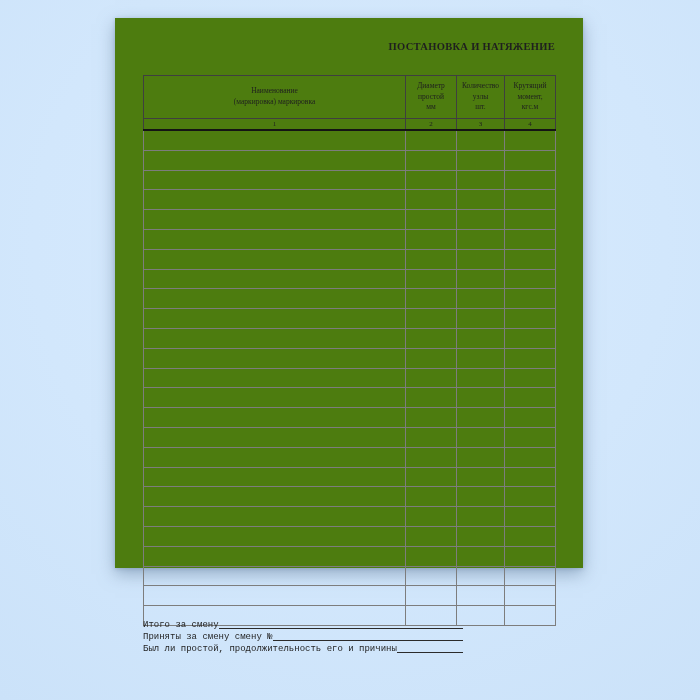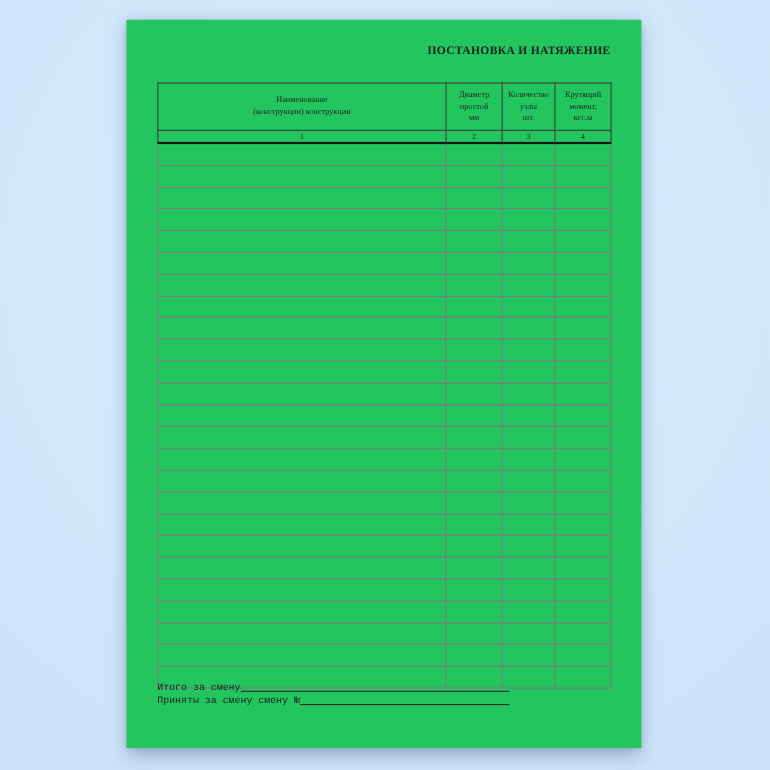--- a/index.html
+++ b/index.html
@@ -12,22 +12,22 @@
   body {
     background: radial-gradient(circle at 50% 35%, #d8ebfe 0%, #d2e7fc 55%, #cbe2f9 100%);
     font-family: "Liberation Serif", "DejaVu Serif", serif;
     color: #1f1f1f;
   }
   .page {
     position: absolute;
     left: 115px;
     top: 18px;
     width: 468px;
-    height: 662px;
-    background: #22c55e;
+    height: 550px;
+    background: #4d7c0f;
     box-shadow: 0 6px 16px rgba(100,125,155,0.55), 0 1px 4px rgba(100,125,155,0.35);
   }
   .doc-title {
     position: absolute;
     top: 23px;
     left: 28px;
     right: 28px;
     text-align: right;
     font-weight: bold;
     font-size: 10.5px;
@@ -107,21 +107,21 @@
     <colgroup>
       <col class="c1">
         <col class="c2">
         <col class="c3">
         <col class="c4">
     </colgroup>
     <thead>
       <tr>
         <th>
           <div>Наименование</div>
-          <div>(конструкции) конструкции</div>
+          <div>(маркировка) маркировка</div>
         </th>
         <th>
           <div>Диаметр</div>
           <div>простой</div>
           <div>мм</div>
         </th>
         <th>
           <div>Количество</div>
           <div>узлы</div>
           <div>шт.</div>
@@ -295,15 +295,19 @@
 
   <div class="footer-lines">
     <div class="fline">
       <span class="label">Итого за смену</span>
       <span class="fill"></span>
     </div>
     <div class="fline">
       <span class="label">Приняты за смену смену №</span>
       <span class="fill"></span>
     </div>
+    <div class="fline">
+      <span class="label">Был ли простой, продолжительность его и причины</span>
+      <span class="fill"></span>
+    </div>
   </div>
 
 </div>
 
 </body></html>

